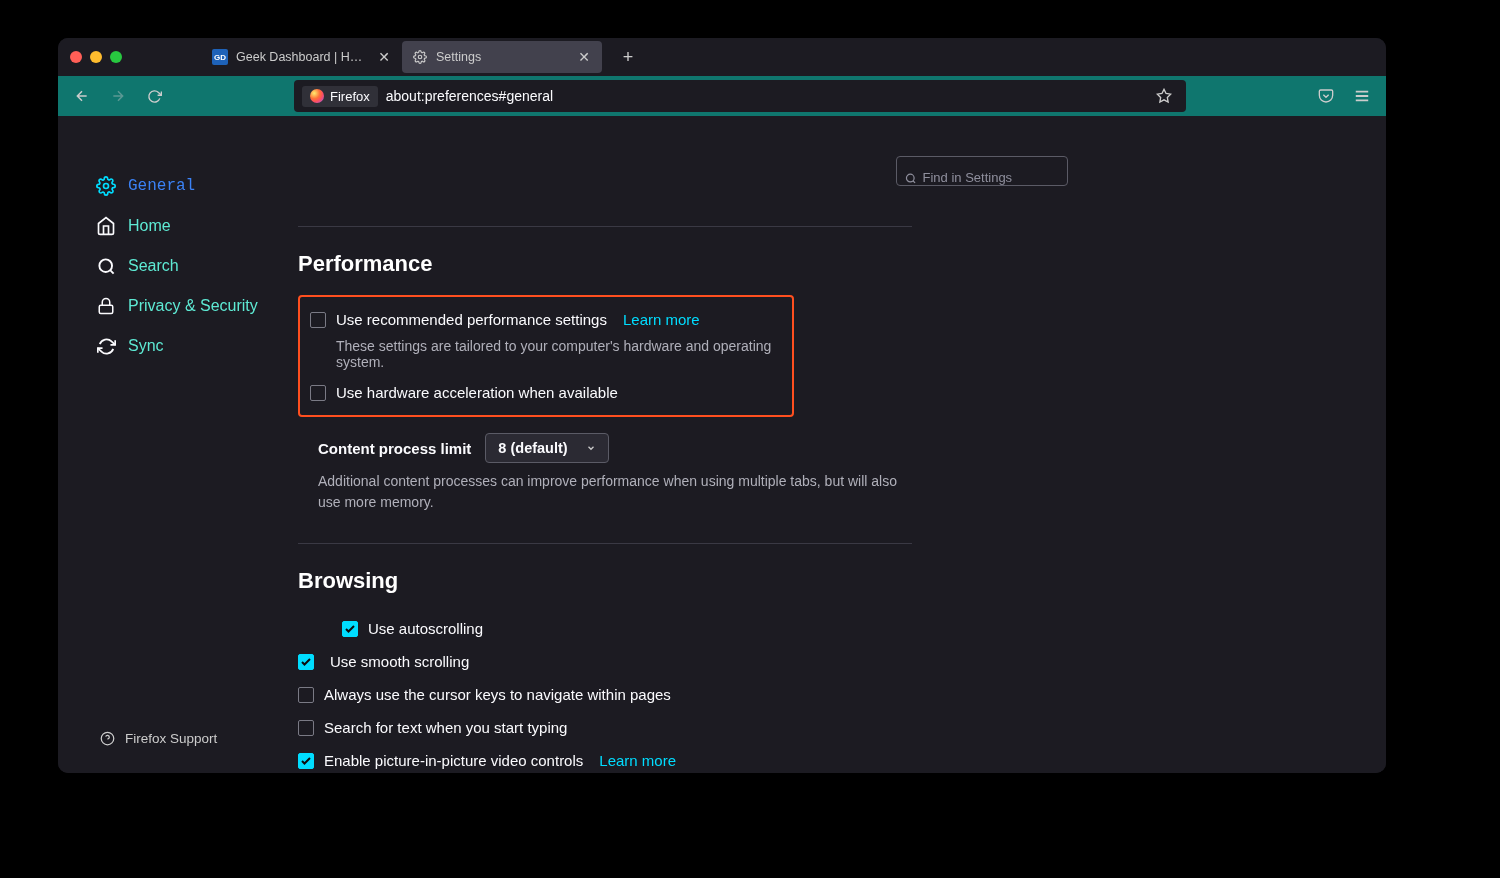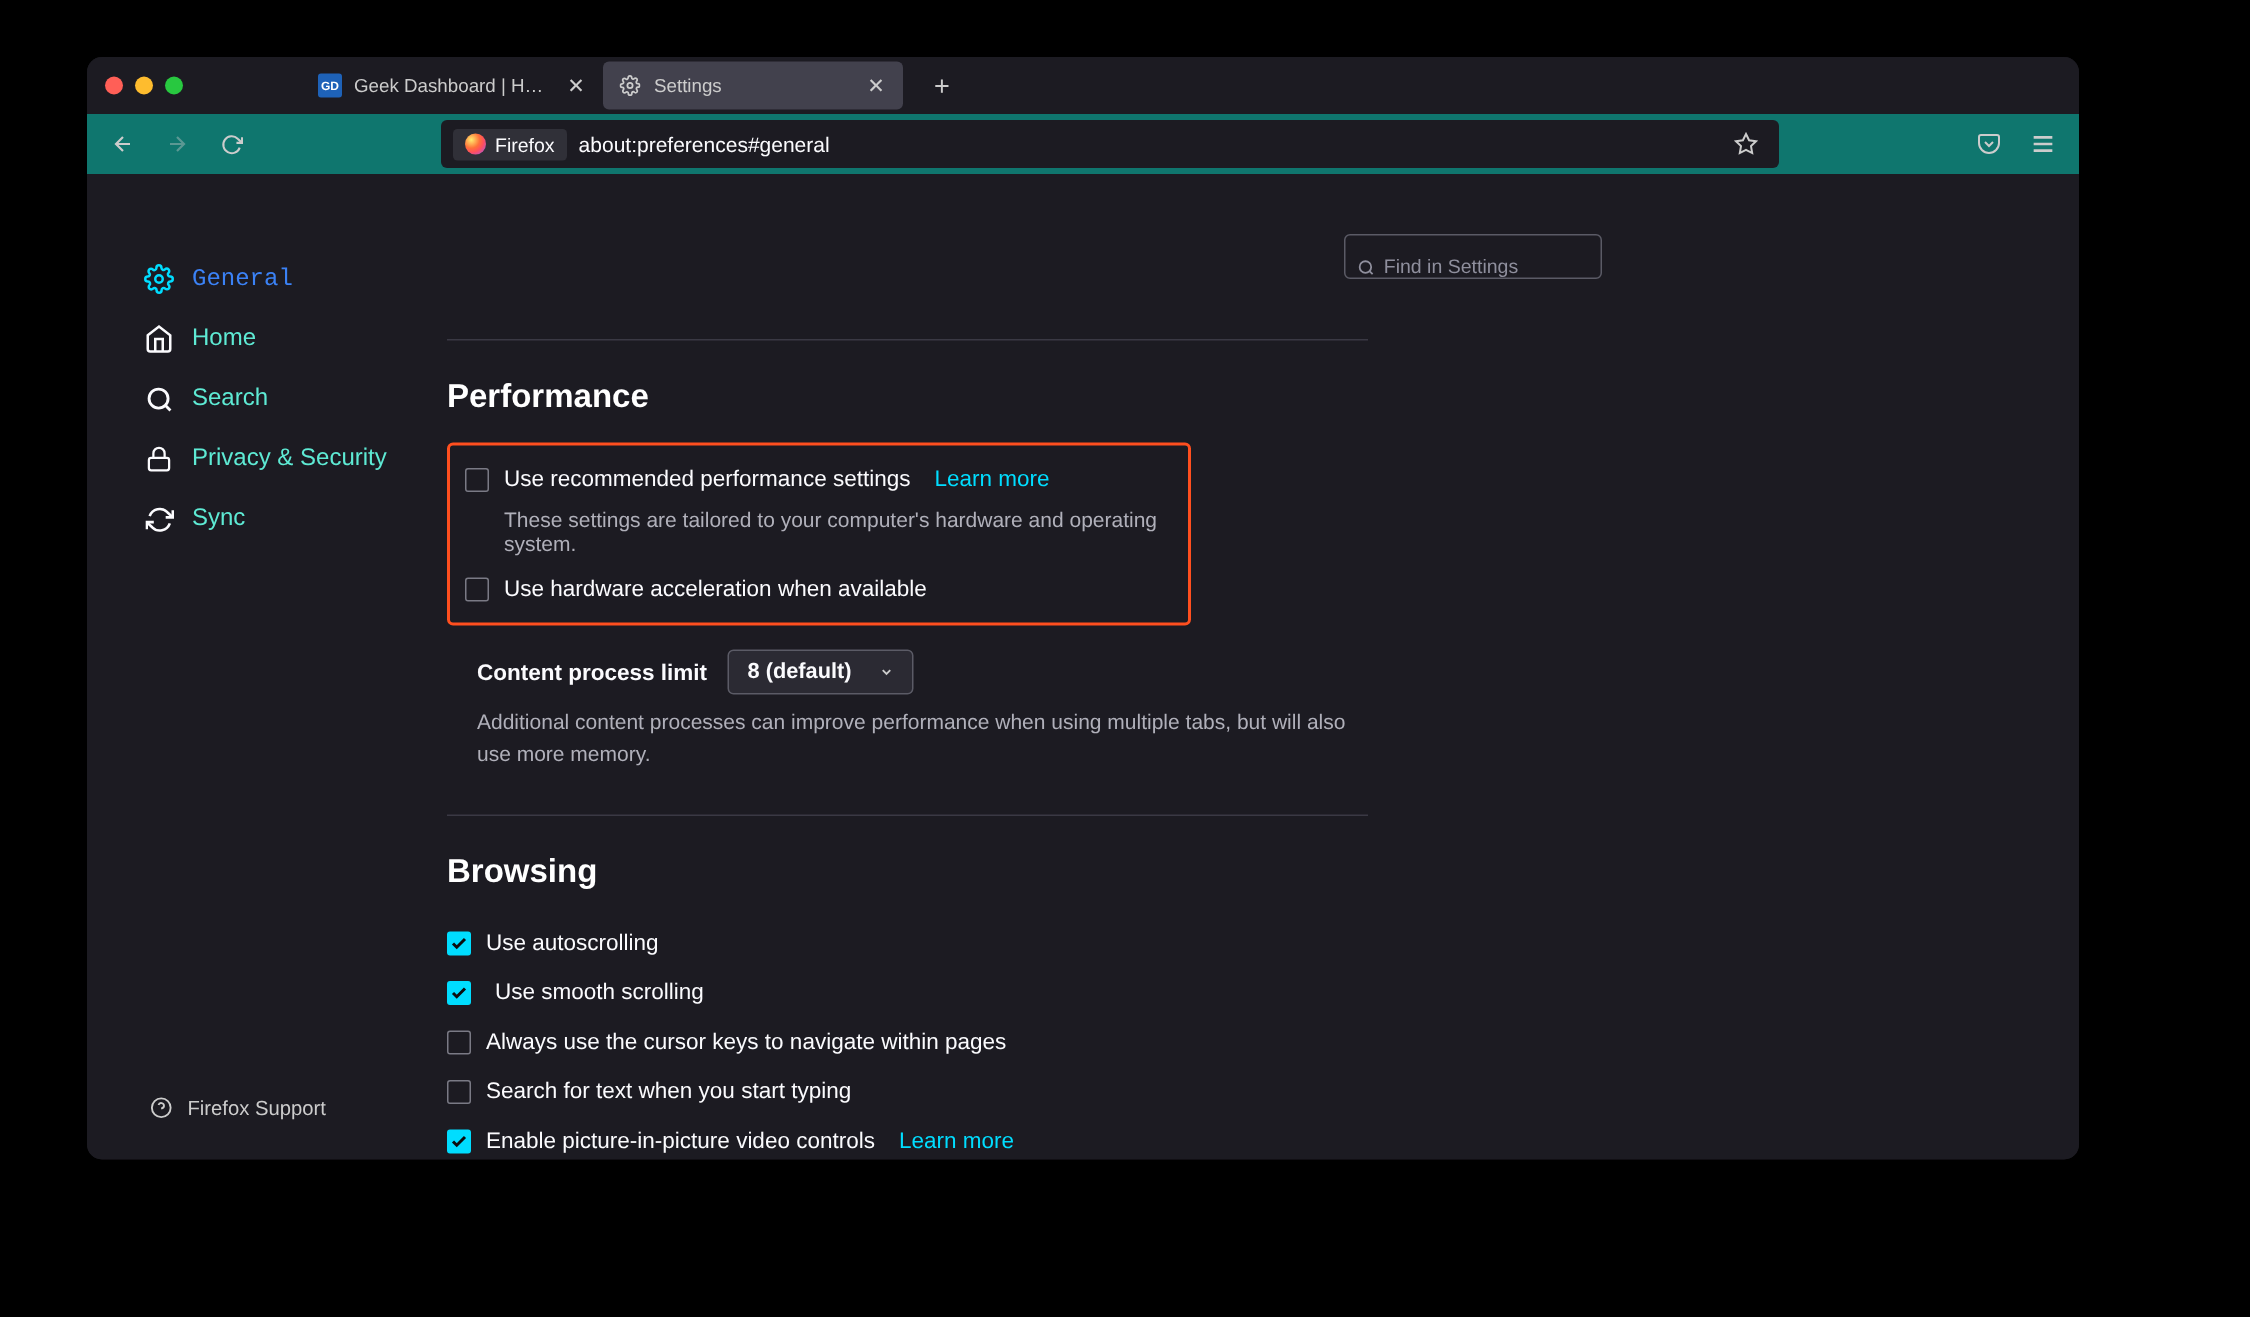--- a/index.html
+++ b/index.html
@@ -437,21 +437,21 @@
                 </svg>
             </span>
           </div>
         </div>
         <div class="note">Additional content processes can improve performance when using multiple tabs, but will also use more memory.</div>
 
         <hr class="divider">
         <h2 class="section-title">Browsing</h2>
 
         <div id="browsing-list">
-            <div class="check-row" style="padding: 8px 0px;">
+            <div class="check-row" style="padding: 8px 0px; margin-left: 44px;">
               <span class="checkbox checked">
                 <svg width="12" height="12" viewBox="0 0 24 24" fill="none" stroke="#0c0c0d" stroke-width="4">
                   <polyline points="20 6 9 17 4 12"></polyline>
                 </svg>
               </span>
               <span>Use autoscrolling</span>
             </div>
             <div class="check-row" style="padding: 8px 0px; gap: 16px;">
               <span class="checkbox checked">
                 <svg width="12" height="12" viewBox="0 0 24 24" fill="none" stroke="#0c0c0d" stroke-width="4">

